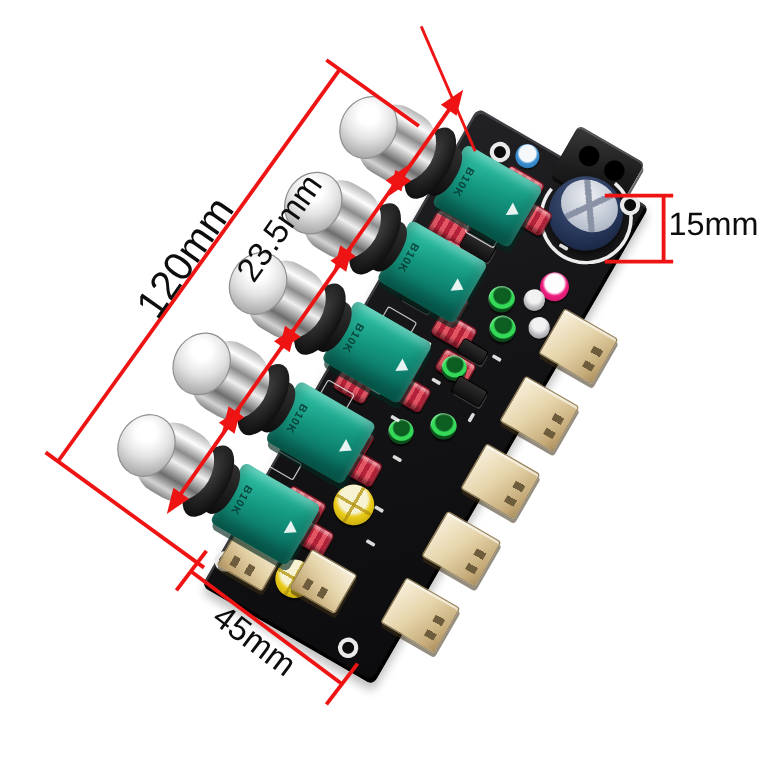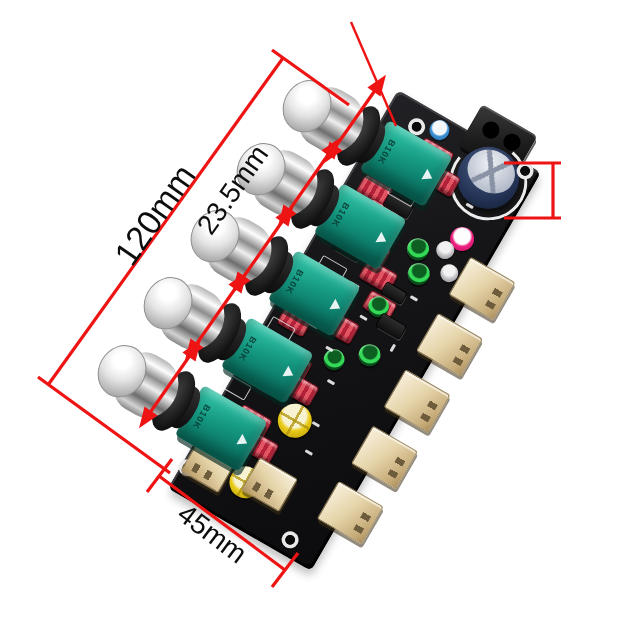--- a/index.html
+++ b/index.html
@@ -262,13 +262,14 @@
           <line x1="-36" y1="0" x2="36" y2="0"></line>
           <path d="M-54,0 L-33,-8 L-33,8 Z"></path>
           <path d="M54,0 L33,-8 L33,8 Z"></path>
         </g>
       </g>
   </svg>
 
   <div class="dim-label lbl-120">120mm</div>
   <div class="dim-label lbl-235">23.5mm</div>
   <div class="dim-label lbl-45">45mm</div>
+  <div class="dim-label lbl-15">15mm</div>
 </div>
 
 </body></html>

